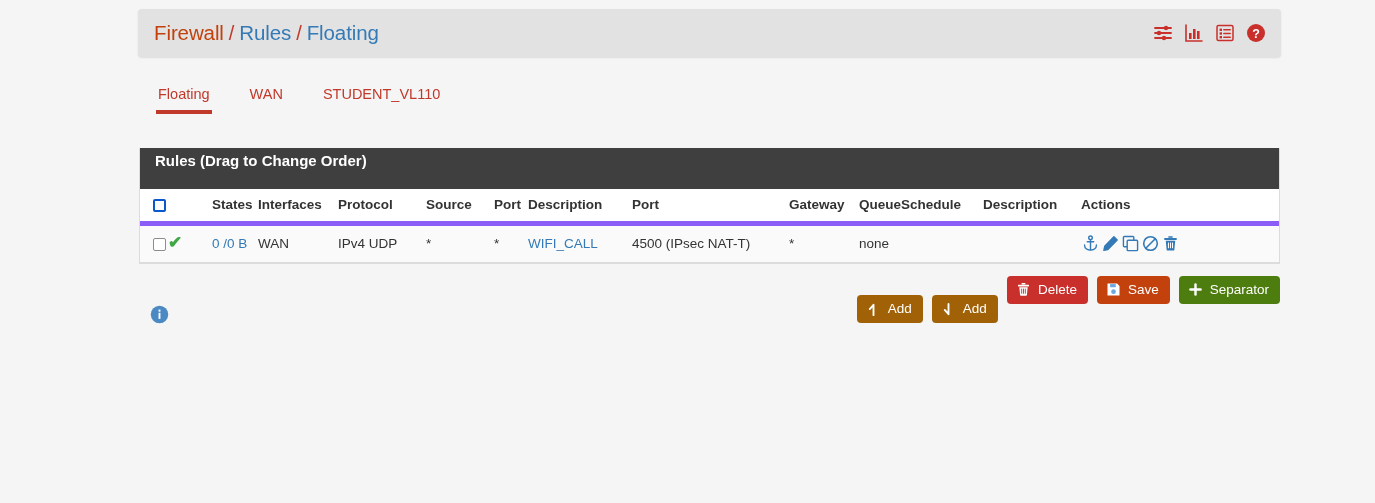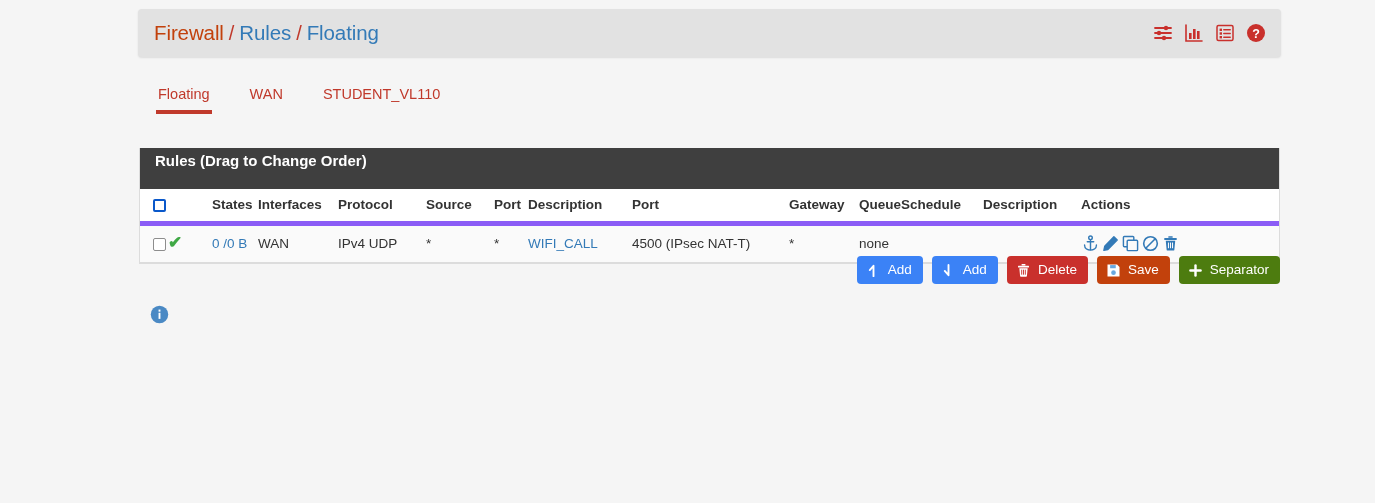--- a/index.html
+++ b/index.html
@@ -212,21 +212,21 @@
     color: #ffffff;
     font-size: 13.5px;
     font-family: "Liberation Sans", sans-serif;
     padding: 6px 11px 6px 9px;
     height: 28px;
     cursor: pointer;
     line-height: 1;
   }
   .btn svg { display: block; }
   .btn .bico { width: 15px; height: 15px; color: #ffffff; }
-  .btn-green  { background: #3b82f6; }
+  .btn-green  { background: #a16207; margin-top: 39px; }
   .btn-red    { background: #c9302c; }
   .btn-blue   { background: #c2410c; }
   .btn-orange { background: #4d7c0f; }
 
   
   .info-icon {
     position: absolute;
     left: 150px;
     top: 305px;
     width: 19px;

